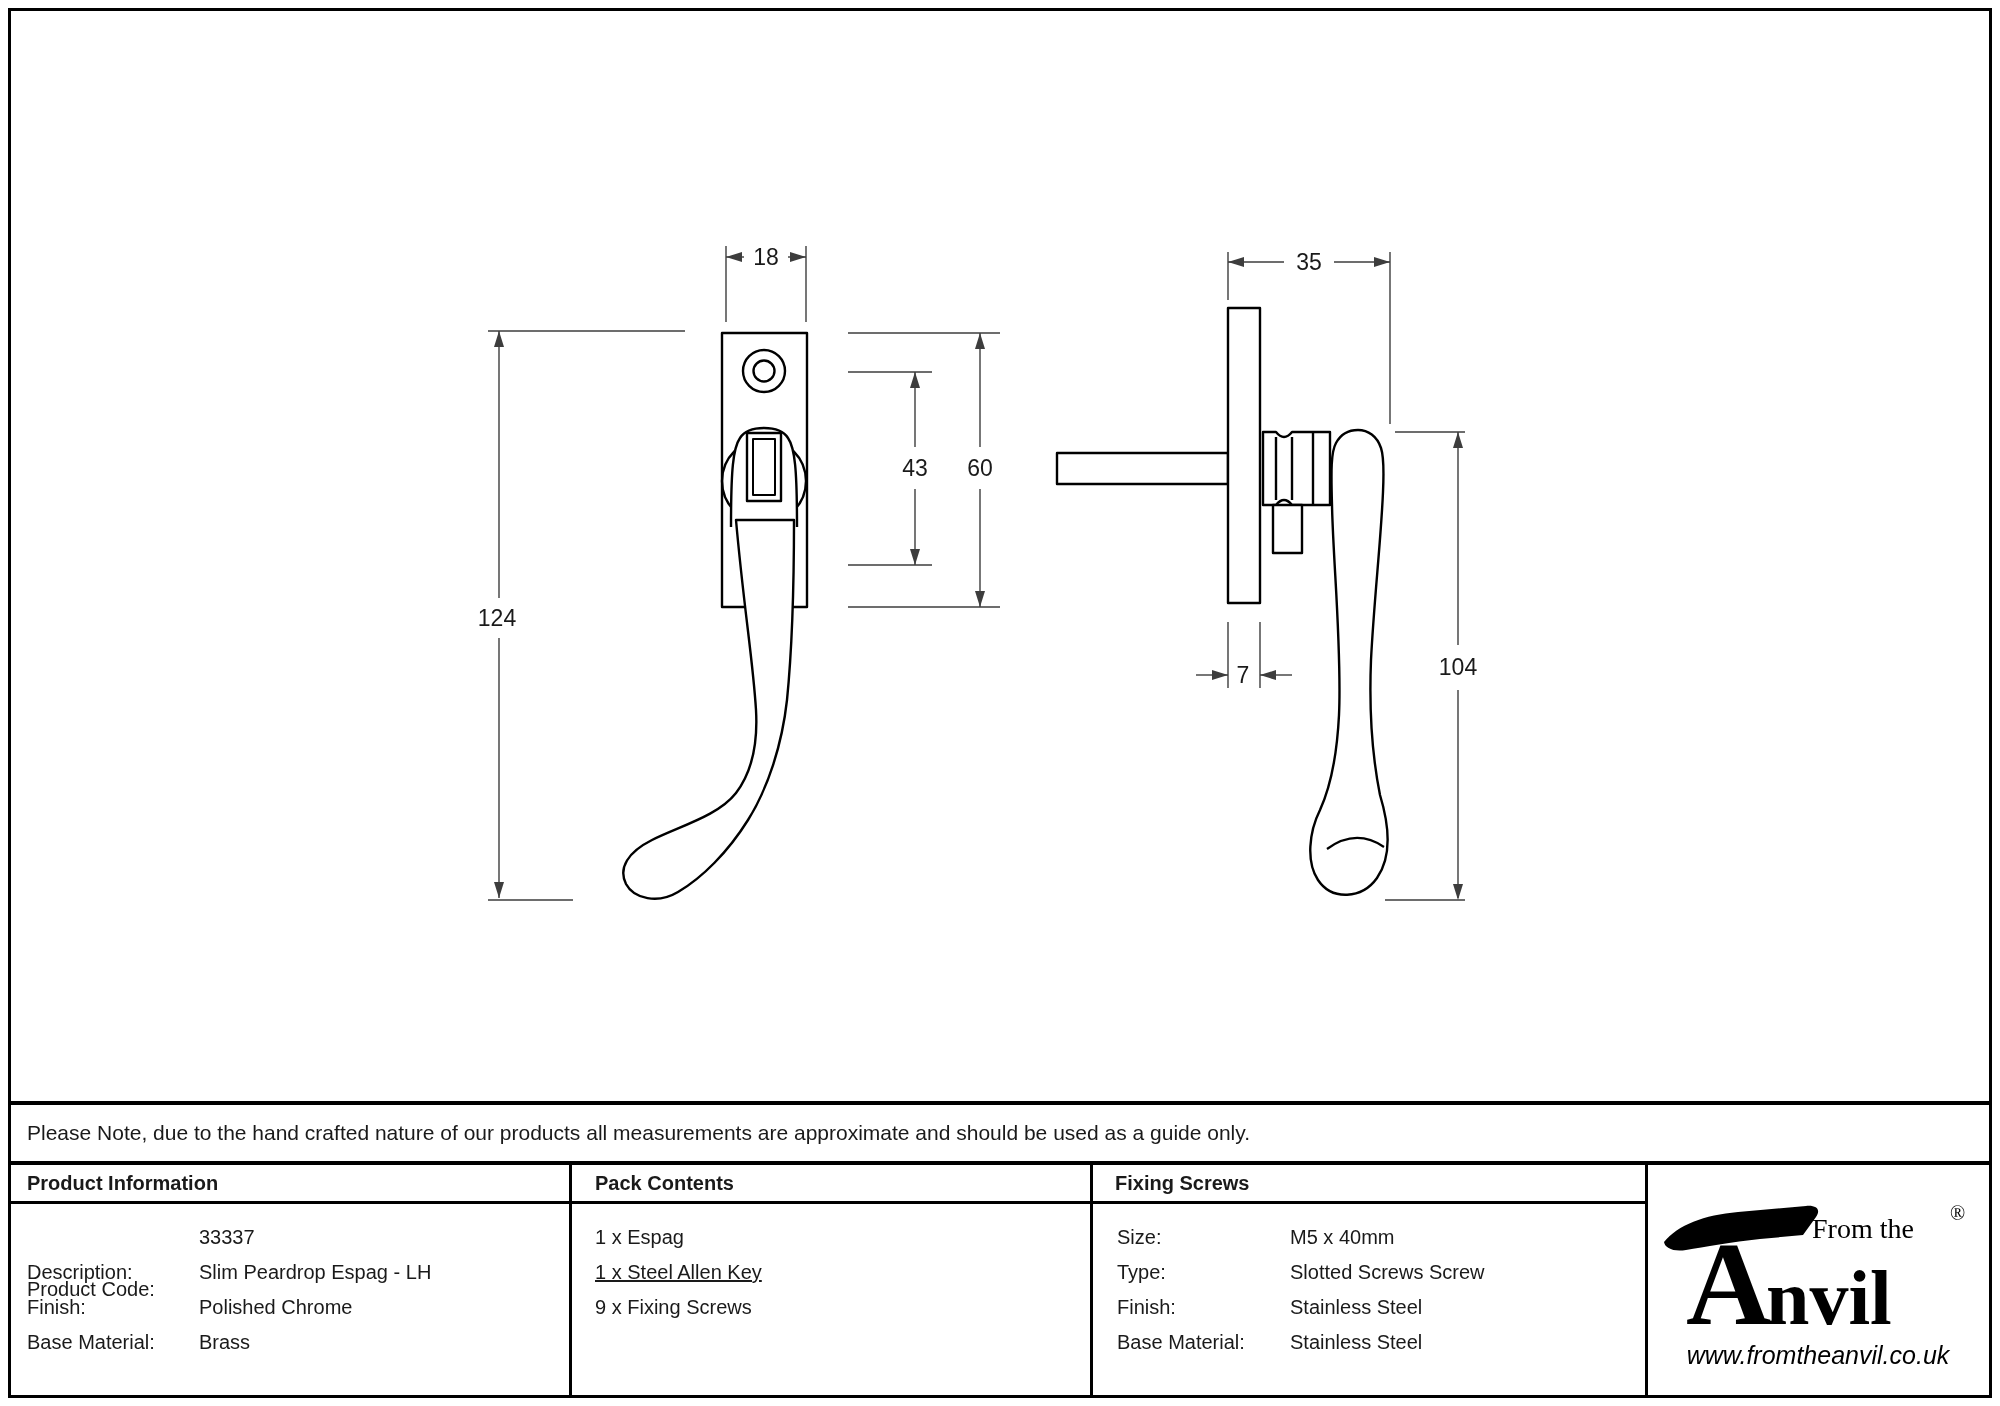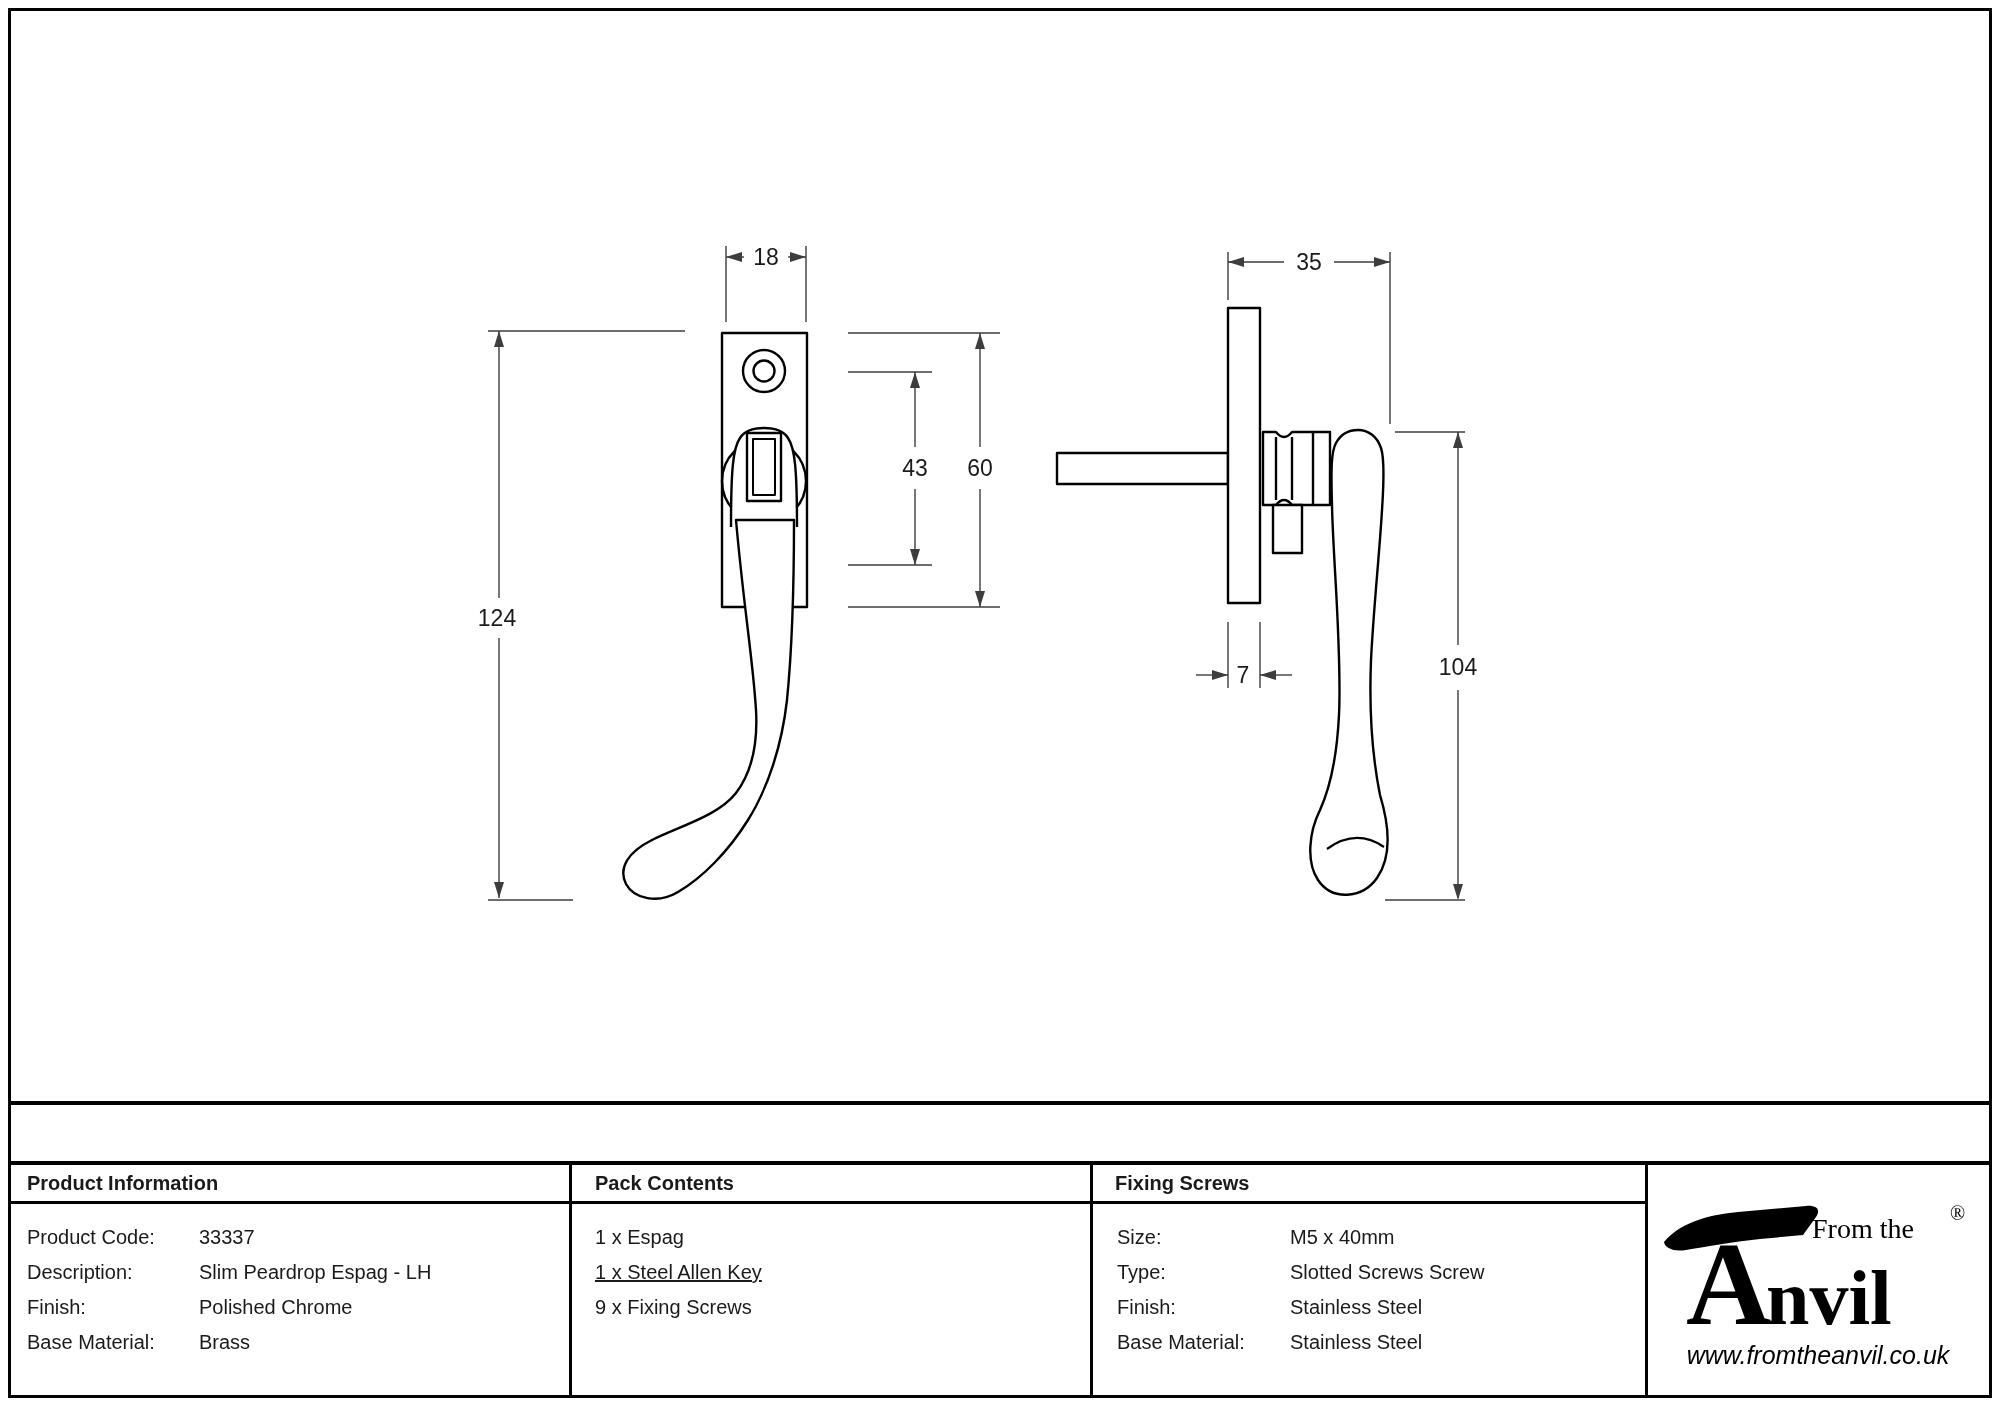--- a/index.html
+++ b/index.html
@@ -125,32 +125,33 @@
       <text x="497" y="626">124</text>
       <text x="915" y="476">43</text>
       <text x="980" y="476">60</text>
       <text x="1309" y="270">35</text>
       <text x="1458" y="675">104</text>
       <text x="1243" y="683">7</text>
     </g>
   </svg>
 
   <div class="hline" style="left:11px;top:1101px;width:1978px;height:4px;"></div>
+  <div class="note-txt">Please Note, due to the hand crafted nature of our products all measurements are approximate and should be used as a guide only.</div>
 
   <div class="hline" style="left:11px;top:1161px;width:1978px;height:4px;"></div>
   <div class="hline" style="left:11px;top:1201px;width:1637px;height:3px;"></div>
   <div class="vline" style="left:569px;top:1161px;width:3px;height:237px;"></div>
   <div class="vline" style="left:1090px;top:1161px;width:3px;height:237px;"></div>
   <div class="vline" style="left:1645px;top:1161px;width:3px;height:237px;"></div>
 
   <div class="hdr" style="left:27px;">Product Information</div>
   <div class="hdr" style="left:595px;">Pack Contents</div>
   <div class="hdr" style="left:1115px;">Fixing Screws</div>
 
-  <div class="txt" style="left:27px;top:1224px;text-align:right;">Product Code:</div>
+  <div class="txt" style="left:27px;top:1276px;text-align:right;">Product Code:</div>
   <div class="txt" style="left:199px;top:1224px;">33337</div>
   <div class="txt" style="left:27px;top:1259px;">Description:</div>
   <div class="txt" style="left:199px;top:1259px;">Slim Peardrop Espag - LH</div>
   <div class="txt" style="left:27px;top:1294px;">Finish:</div>
   <div class="txt" style="left:199px;top:1294px;">Polished Chrome</div>
   <div class="txt" style="left:27px;top:1329px;">Base Material:</div>
   <div class="txt" style="left:199px;top:1329px;">Brass</div>
 
   <div class="txt" style="left:595px;top:1224px;">1 x Espag</div>
   <div class="txt" style="left:595px;top:1259px;text-decoration:underline;">1 x Steel Allen Key</div>

